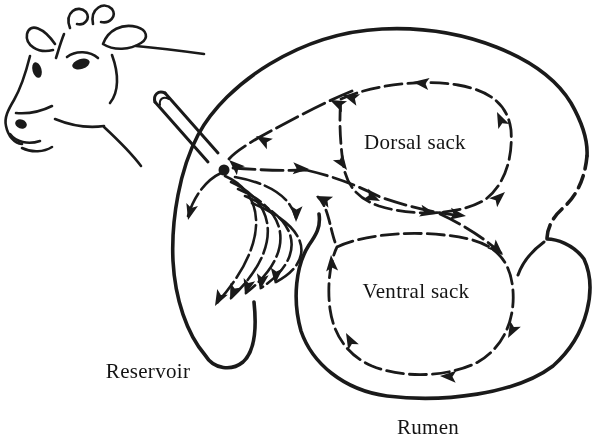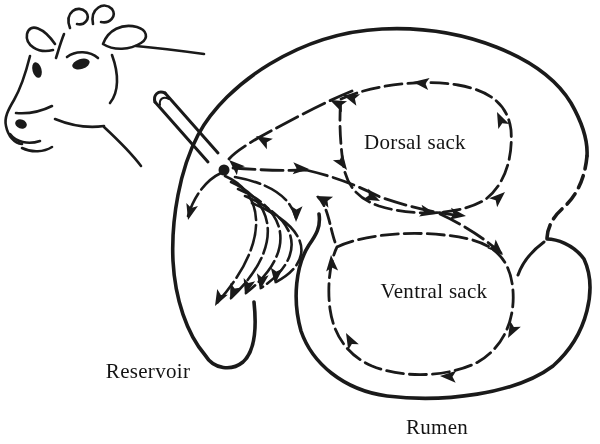--- a/index.html
+++ b/index.html
@@ -159,16 +159,16 @@
         <polygon points="0,0 -16,6 -12.5,0 -16,-6" transform="translate(215,306) rotate(118)"></polygon>
         <polygon points="0,0 -16,6 -12.5,0 -16,-6" transform="translate(230,300) rotate(112)"></polygon>
         <polygon points="0,0 -16,6 -12.5,0 -16,-6" transform="translate(245,295) rotate(106)"></polygon>
         <polygon points="0,0 -16,6 -12.5,0 -16,-6" transform="translate(260,290) rotate(100)"></polygon>
         <polygon points="0,0 -16,6 -12.5,0 -16,-6" transform="translate(275,284) rotate(96)"></polygon>
         <polygon points="0,0 -16,6 -12.5,0 -16,-6" transform="translate(296,222) rotate(92)"></polygon>
       </g>
   </svg>
 
   <div class="lbl" style="left:415px; top:142px;">Dorsal sack</div>
-  <div class="lbl" style="left:434px; top:291px;">Ventral sack</div>
+  <div class="lbl" style="left:416px; top:291px;">Ventral sack</div>
   <div class="lbl" style="left:148px; top:371px;">Reservoir</div>
-  <div class="lbl" style="left:437px; top:427px;text-align:center;">Rumen</div>
+  <div class="lbl" style="left:428px; top:427px;text-align:center;">Rumen</div>
 </div>
 
 </body></html>

